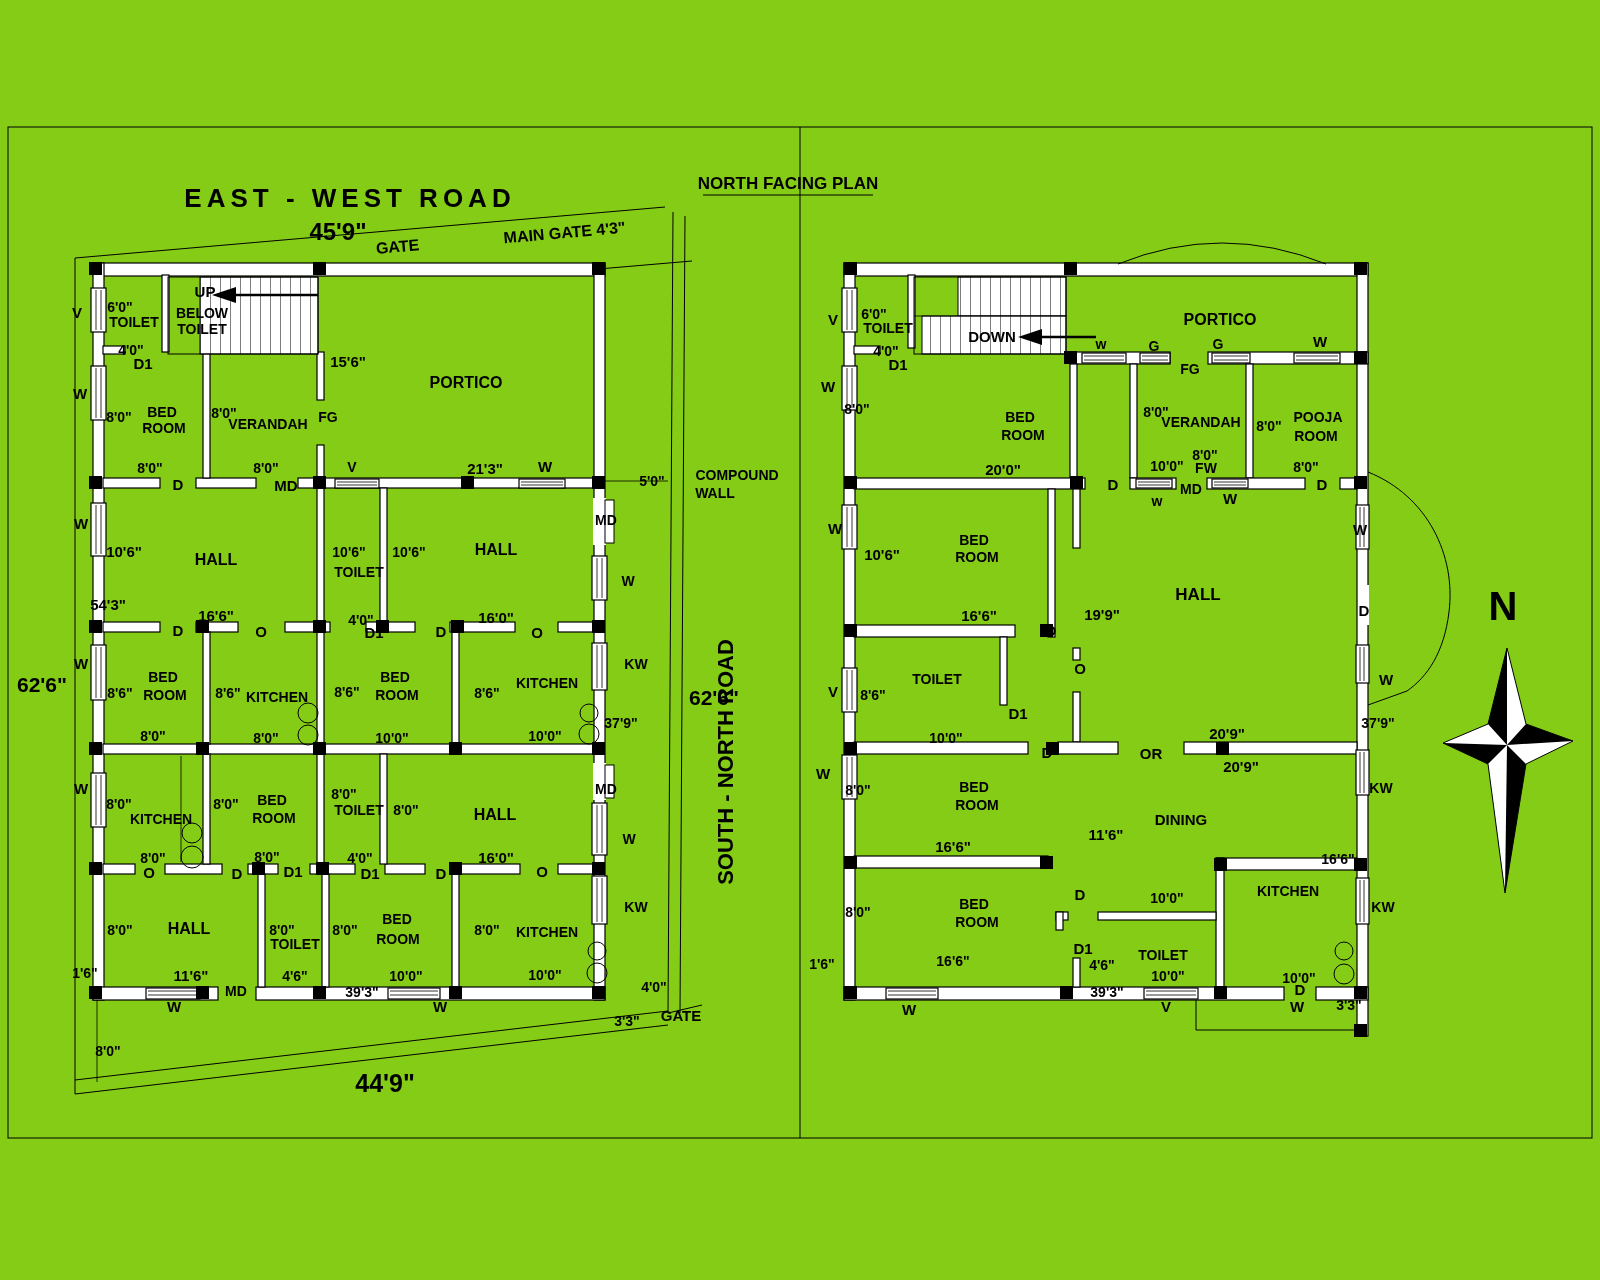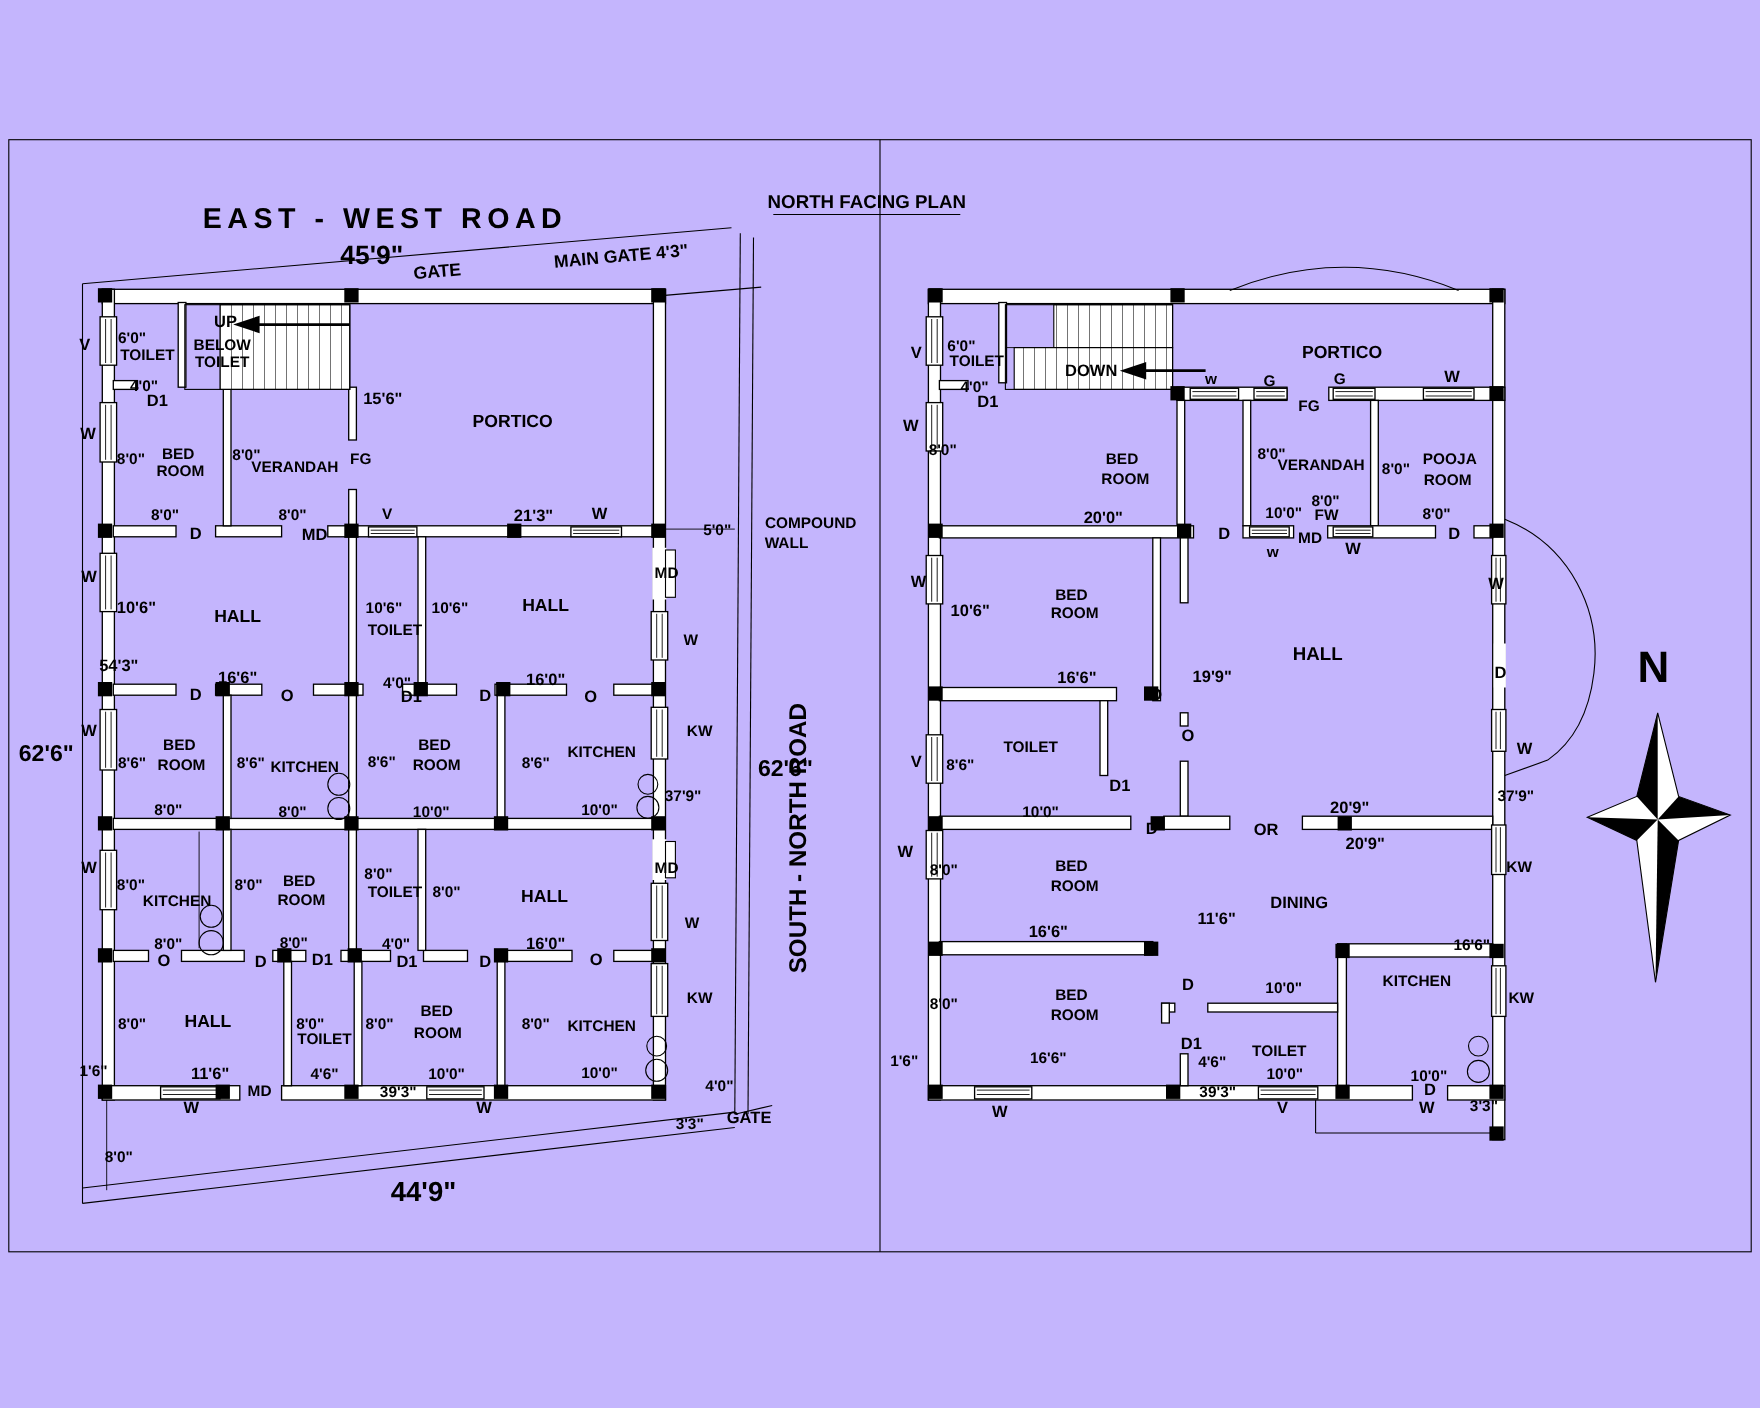--- a/index.html
+++ b/index.html
@@ -1,16 +1,16 @@
 <!DOCTYPE html>
 <html><head>
 <meta charset="utf-8">
 <style>
   html,body{margin:0;padding:0;background:#fff;}
-  #stage{position:relative;width:1600px;height:1280px;background:#c4b5fd;overflow:hidden;}
+  #stage{position:relative;width:1600px;height:1280px;background:#84cc16;overflow:hidden;}
   svg{display:block;}
   .w{fill:#fff;stroke:#000;stroke-width:1.2;}
   .p{fill:#000;stroke:none;}
   .ln{stroke:#000;stroke-width:1;fill:none;}
   .thin{stroke:#000;stroke-width:0.8;fill:none;}
   .arrow{stroke:#000;stroke-width:2.5;fill:none;}
   .gap{fill:#fff;stroke:none;}
   .leaf{fill:#fff;stroke:#000;stroke-width:1;}
   .circ{fill:none;stroke:#000;stroke-width:1;}
   #labels-layer text{font-family:"Liberation Sans",sans-serif;font-weight:700;fill:#000;}

